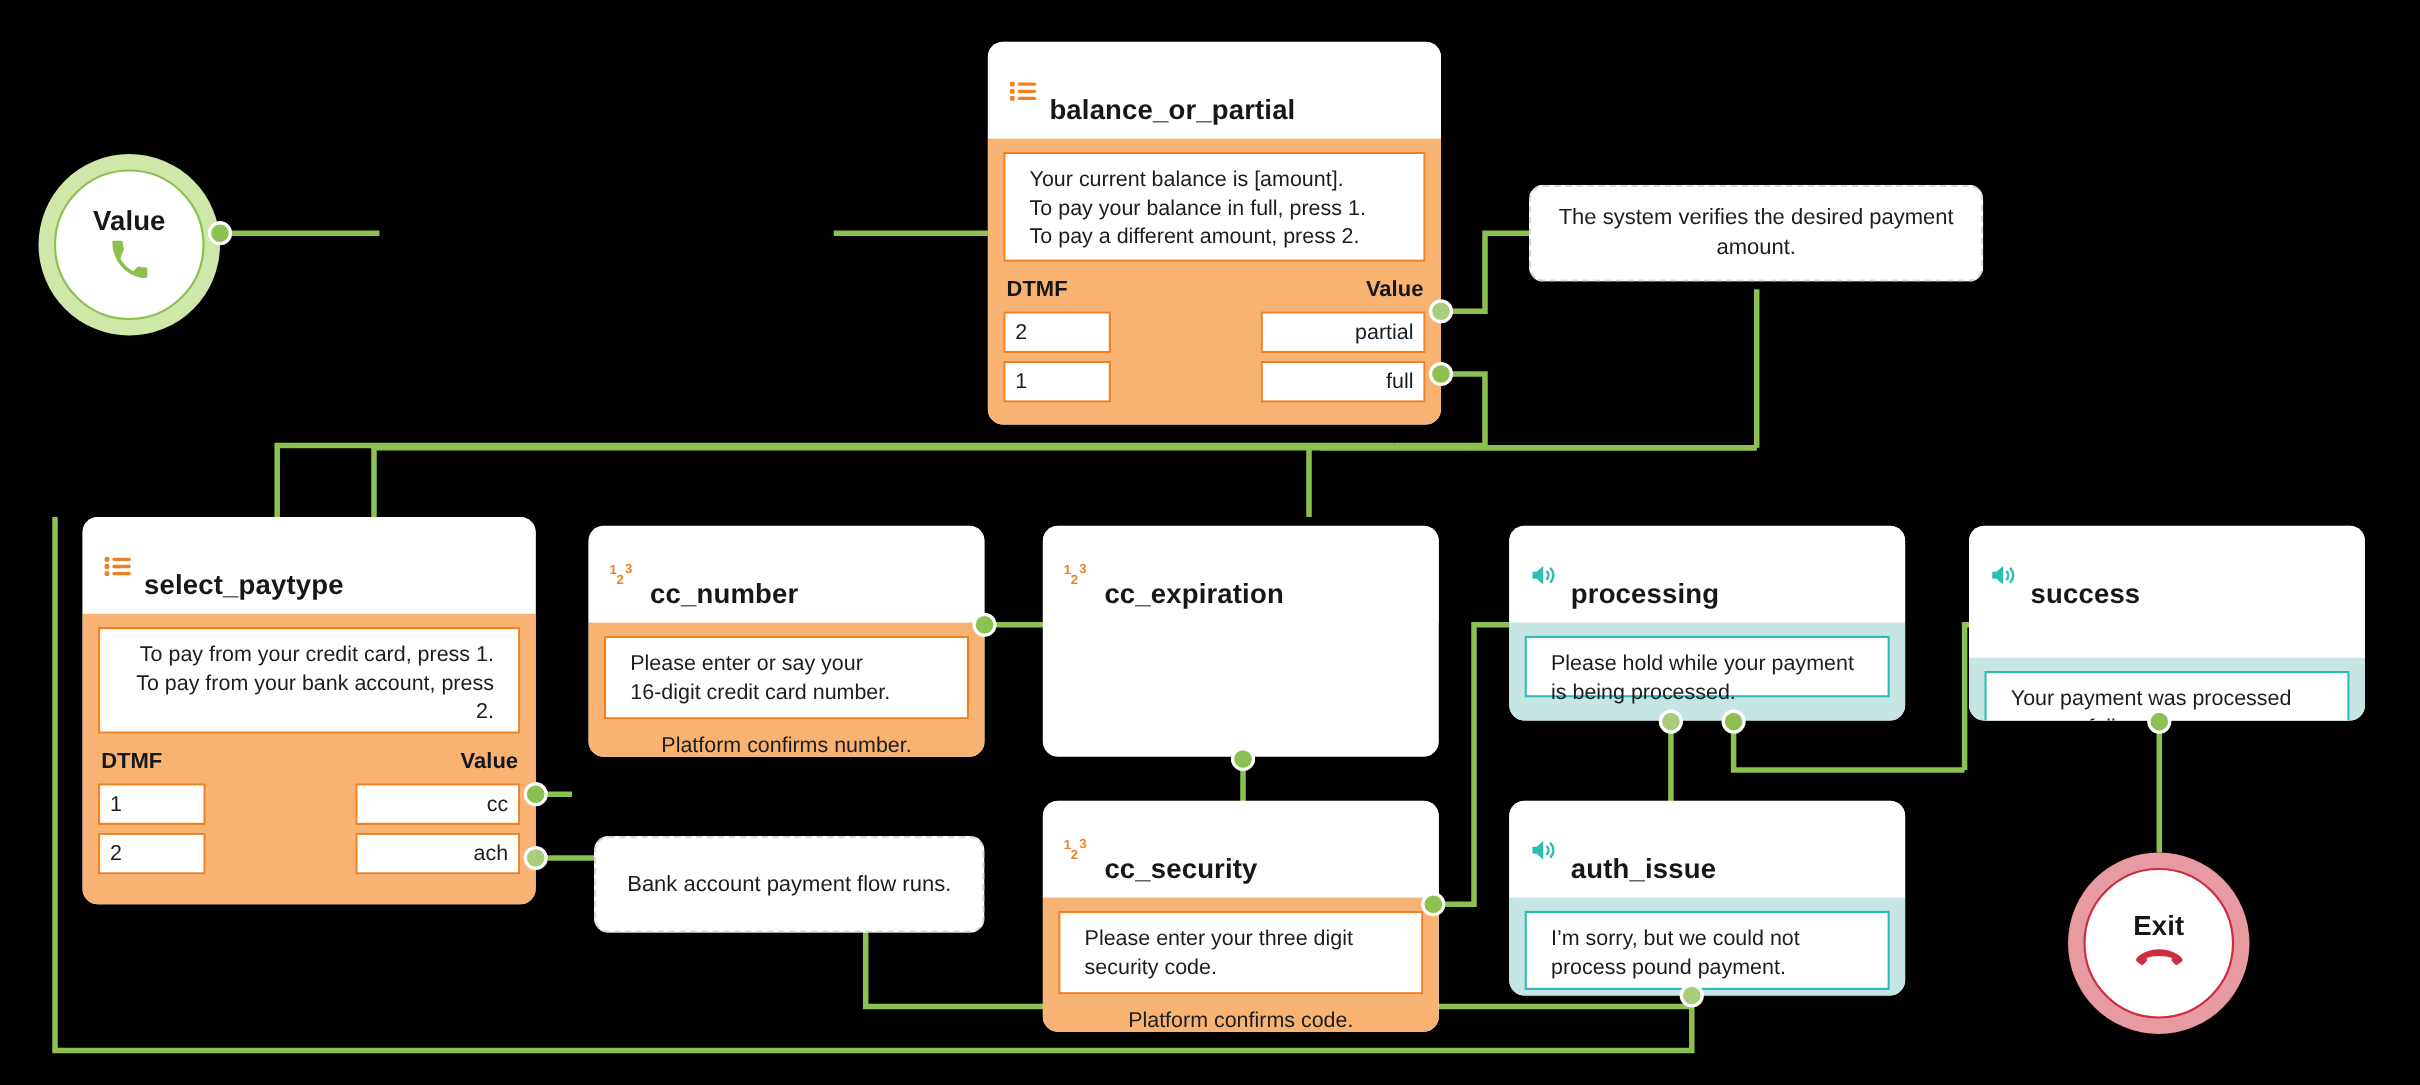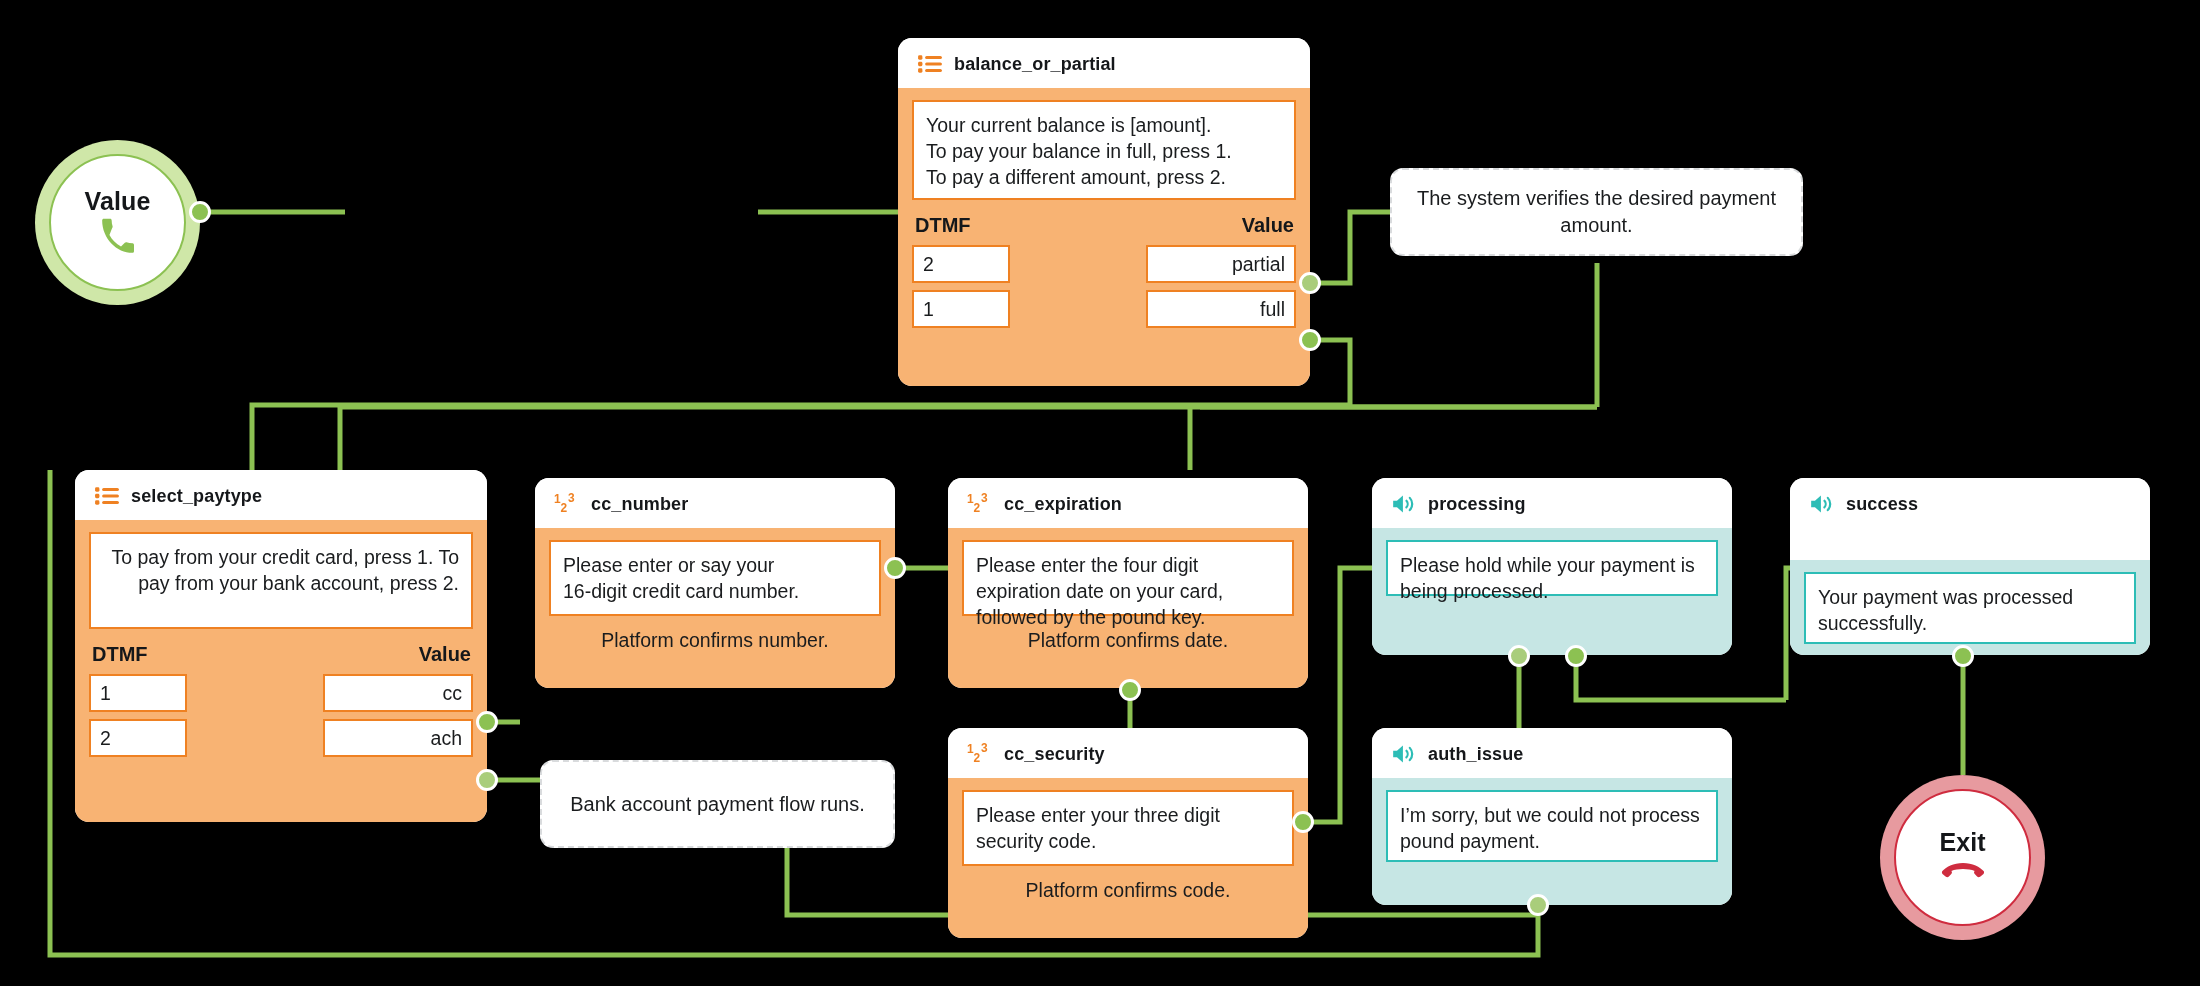--- a/index.html
+++ b/index.html
@@ -19,25 +19,25 @@
   .start-outer{background:#cfe7a8;}
   .start-inner{border:2px solid #8cc152;}
   .exit-outer{background:#e79a9f;}
   .exit-inner{border:2px solid #cf2c3f;}
 
   
   .node{position:absolute;border-radius:14px;background:#fff;box-sizing:border-box;
         overflow:hidden;}
   .node-head{display:flex;align-items:center;gap:11px;padding:13px 16px 11px 19px;
         background:#fff;}
-  .node-title{font-weight:bold;font-size:18px;color:#15171a;letter-spacing:.15px;}
+  .node-title{font-weight:bold;font-size:25px;color:#15171a;letter-spacing:.15px;margin-top:35px;}
   .node-body{padding:12px 14px 14px 14px;}
   .node-body.orange{background:#f8b373;}
   .node-body.teal{background:#c6e6e4;}
-  .prompt{background:#fff;box-sizing:border-box;padding:10px 12px;font-size:19.5px;
+  .prompt{background:#fff;box-sizing:border-box;padding:10px 22px;font-size:19.5px;
         line-height:1.34;color:#1a1c1e;}
   .prompt.orange{border:2px solid #ef8122;}
   .prompt.teal{border:2px solid #2dbdb6;}
   .subnote{text-align:center;font-size:19.5px;color:#1a1c1e;padding:13px 4px 2px 4px;}
 
   
   .dtmf-head{display:flex;justify-content:space-between;font-weight:bold;font-size:20px;
         color:#15171a;padding:14px 2px 8px 3px;}
   .dtmf-row{display:flex;gap:0;margin-bottom:7px;}
   .cellbox{background:#fff;border:2px solid #ef8122;box-sizing:border-box;height:38px;
@@ -225,24 +225,20 @@
     <div class="node-head">
       <svg class="ico" viewBox="0 0 24 24">
         <g fill="#ef8122" font-family="Liberation Sans" font-weight="bold">
           <text x="0" y="11" font-size="11">1</text>
           <text x="6" y="19" font-size="11">2</text>
           <text x="13" y="10" font-size="11">3</text>
         </g>
       </svg>
       <span class="node-title">cc_expiration</span>
     </div>
-    <div class="node-body orange" style="height:157px;">
-      <div class="prompt orange" style="height:76px;">Please enter the four digit expiration date on your card, followed by the pound key.</div>
-      <div class="subnote">Platform confirms date.</div>
-    </div>
   </div>
   <div class="port" style="left:1119px;top:679px;"></div>
 
   <div class="node" style="left:948px;top:728px;width:360px;height:210px;">
     <div class="node-head">
       <svg class="ico" viewBox="0 0 24 24">
         <g fill="#ef8122" font-family="Liberation Sans" font-weight="bold">
           <text x="0" y="11" font-size="11">1</text>
           <text x="6" y="19" font-size="11">2</text>
           <text x="13" y="10" font-size="11">3</text>

